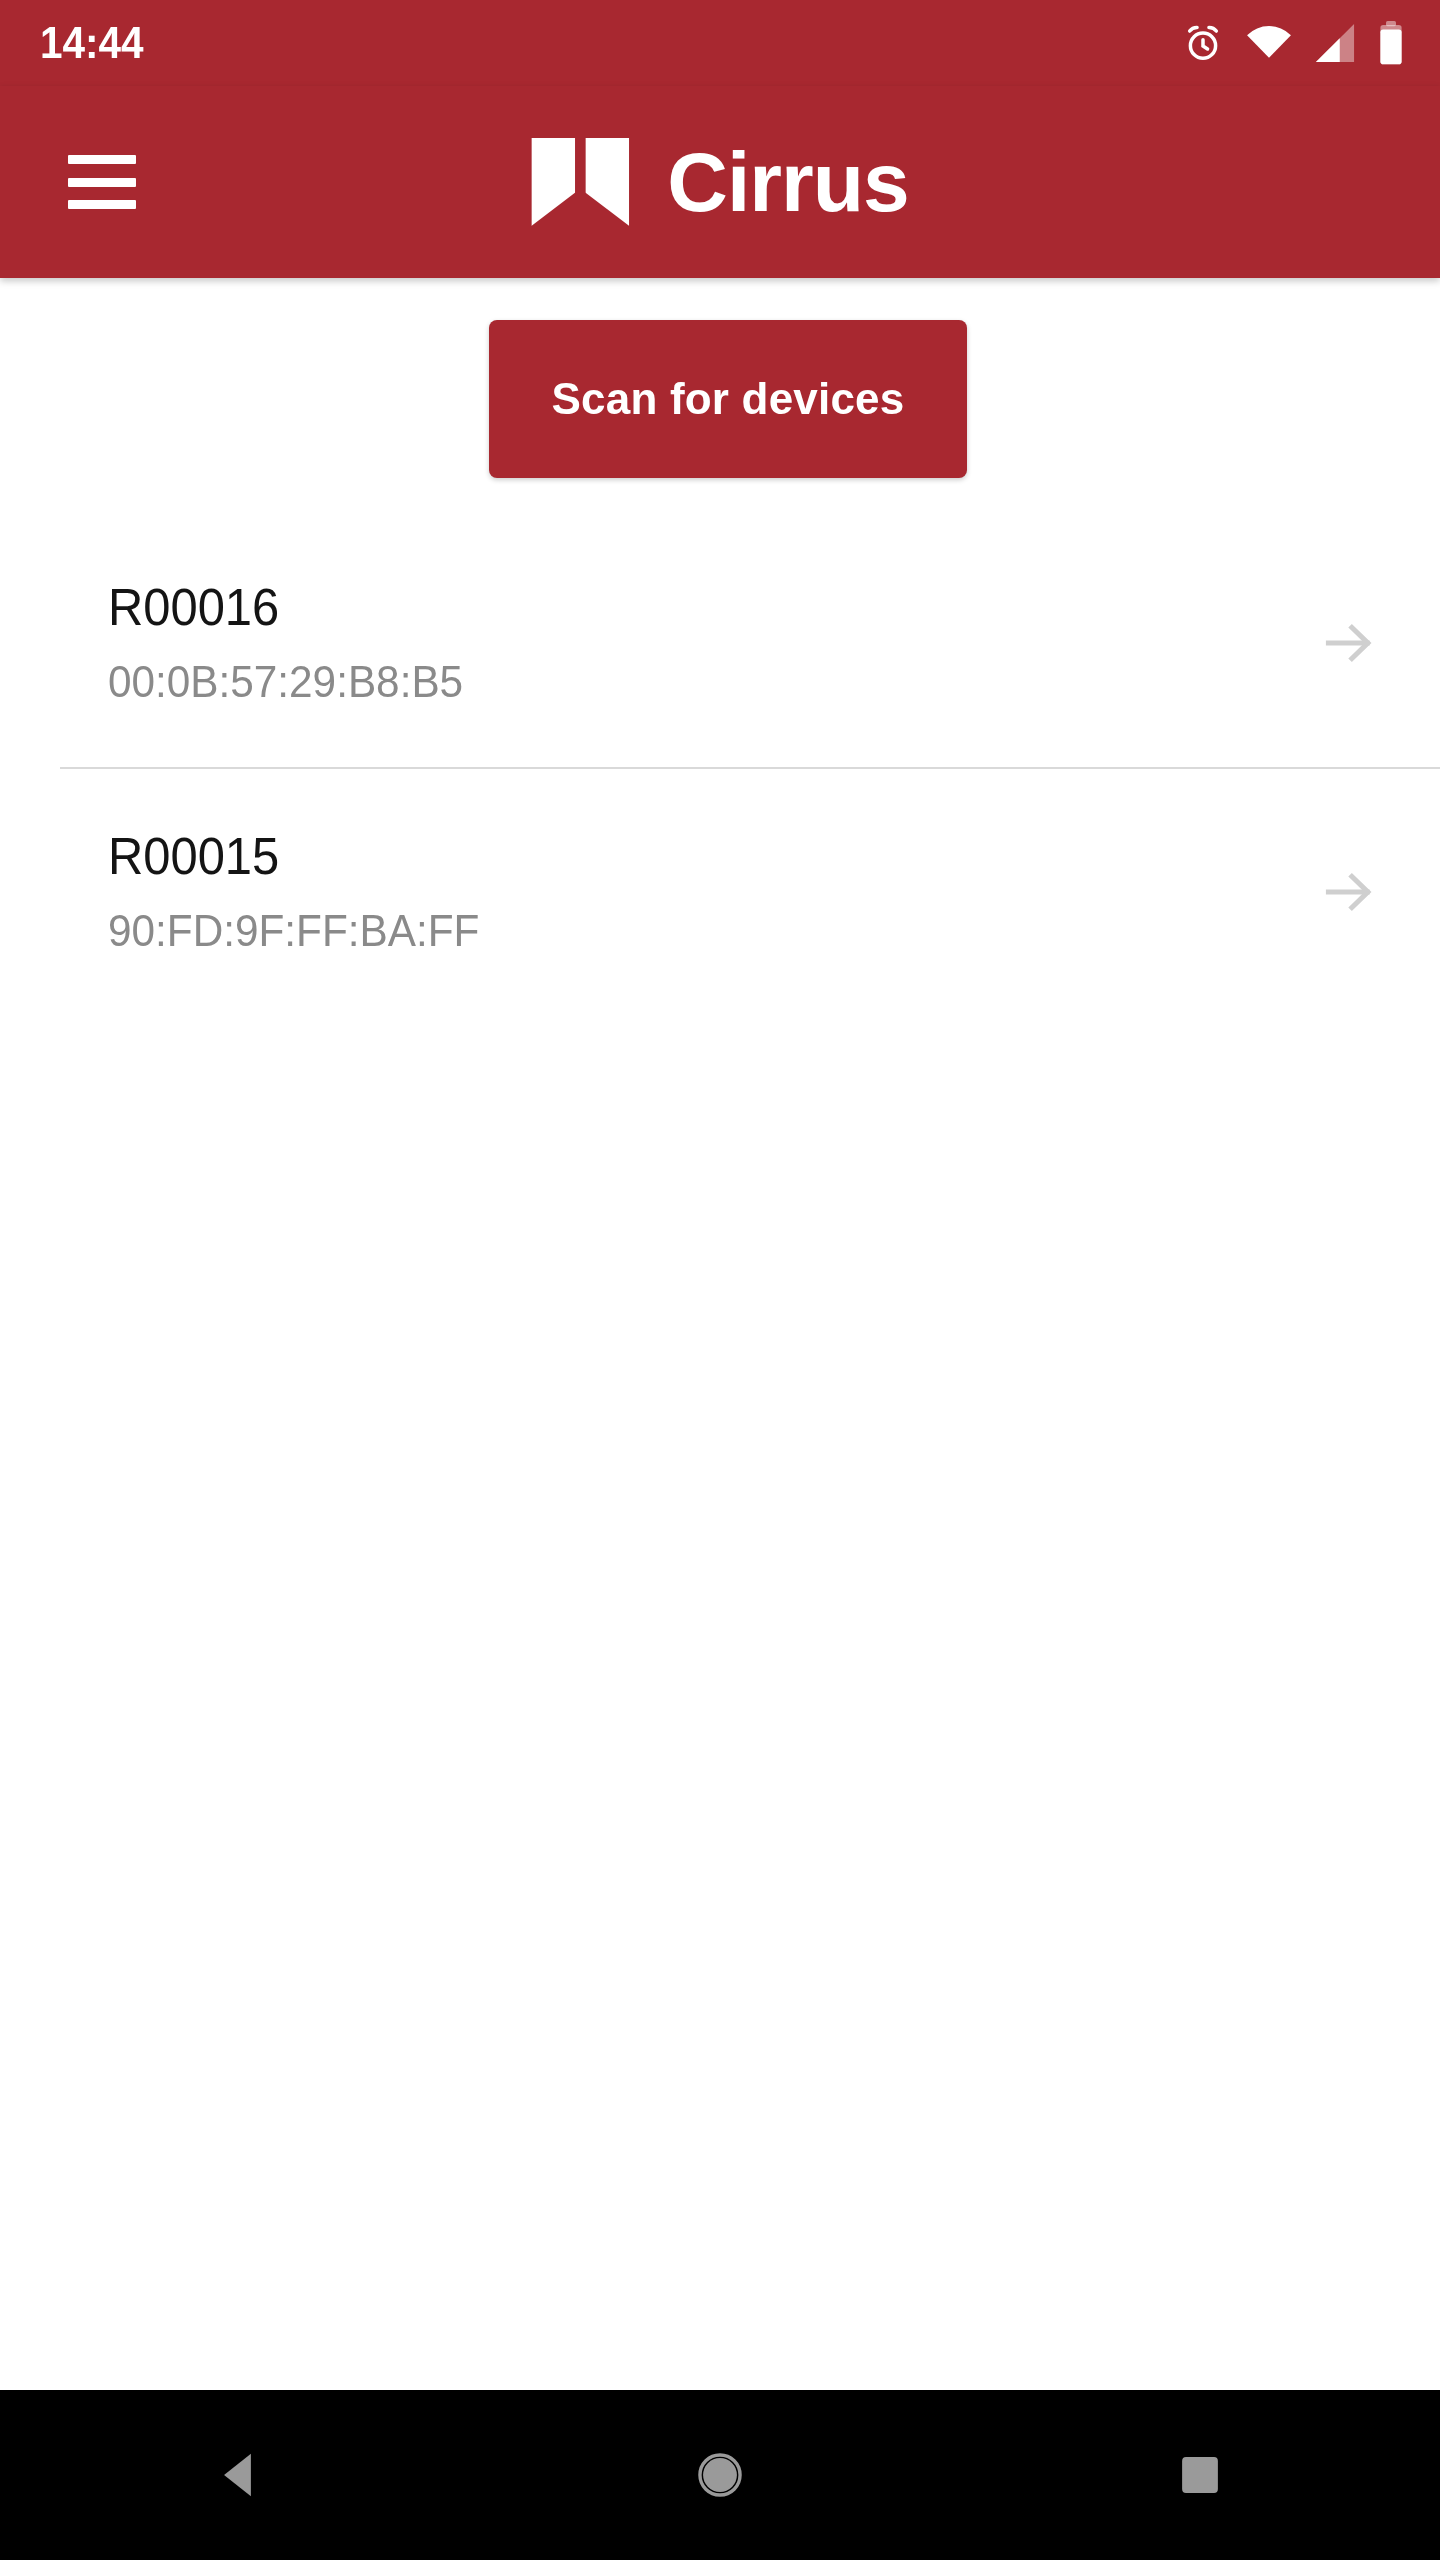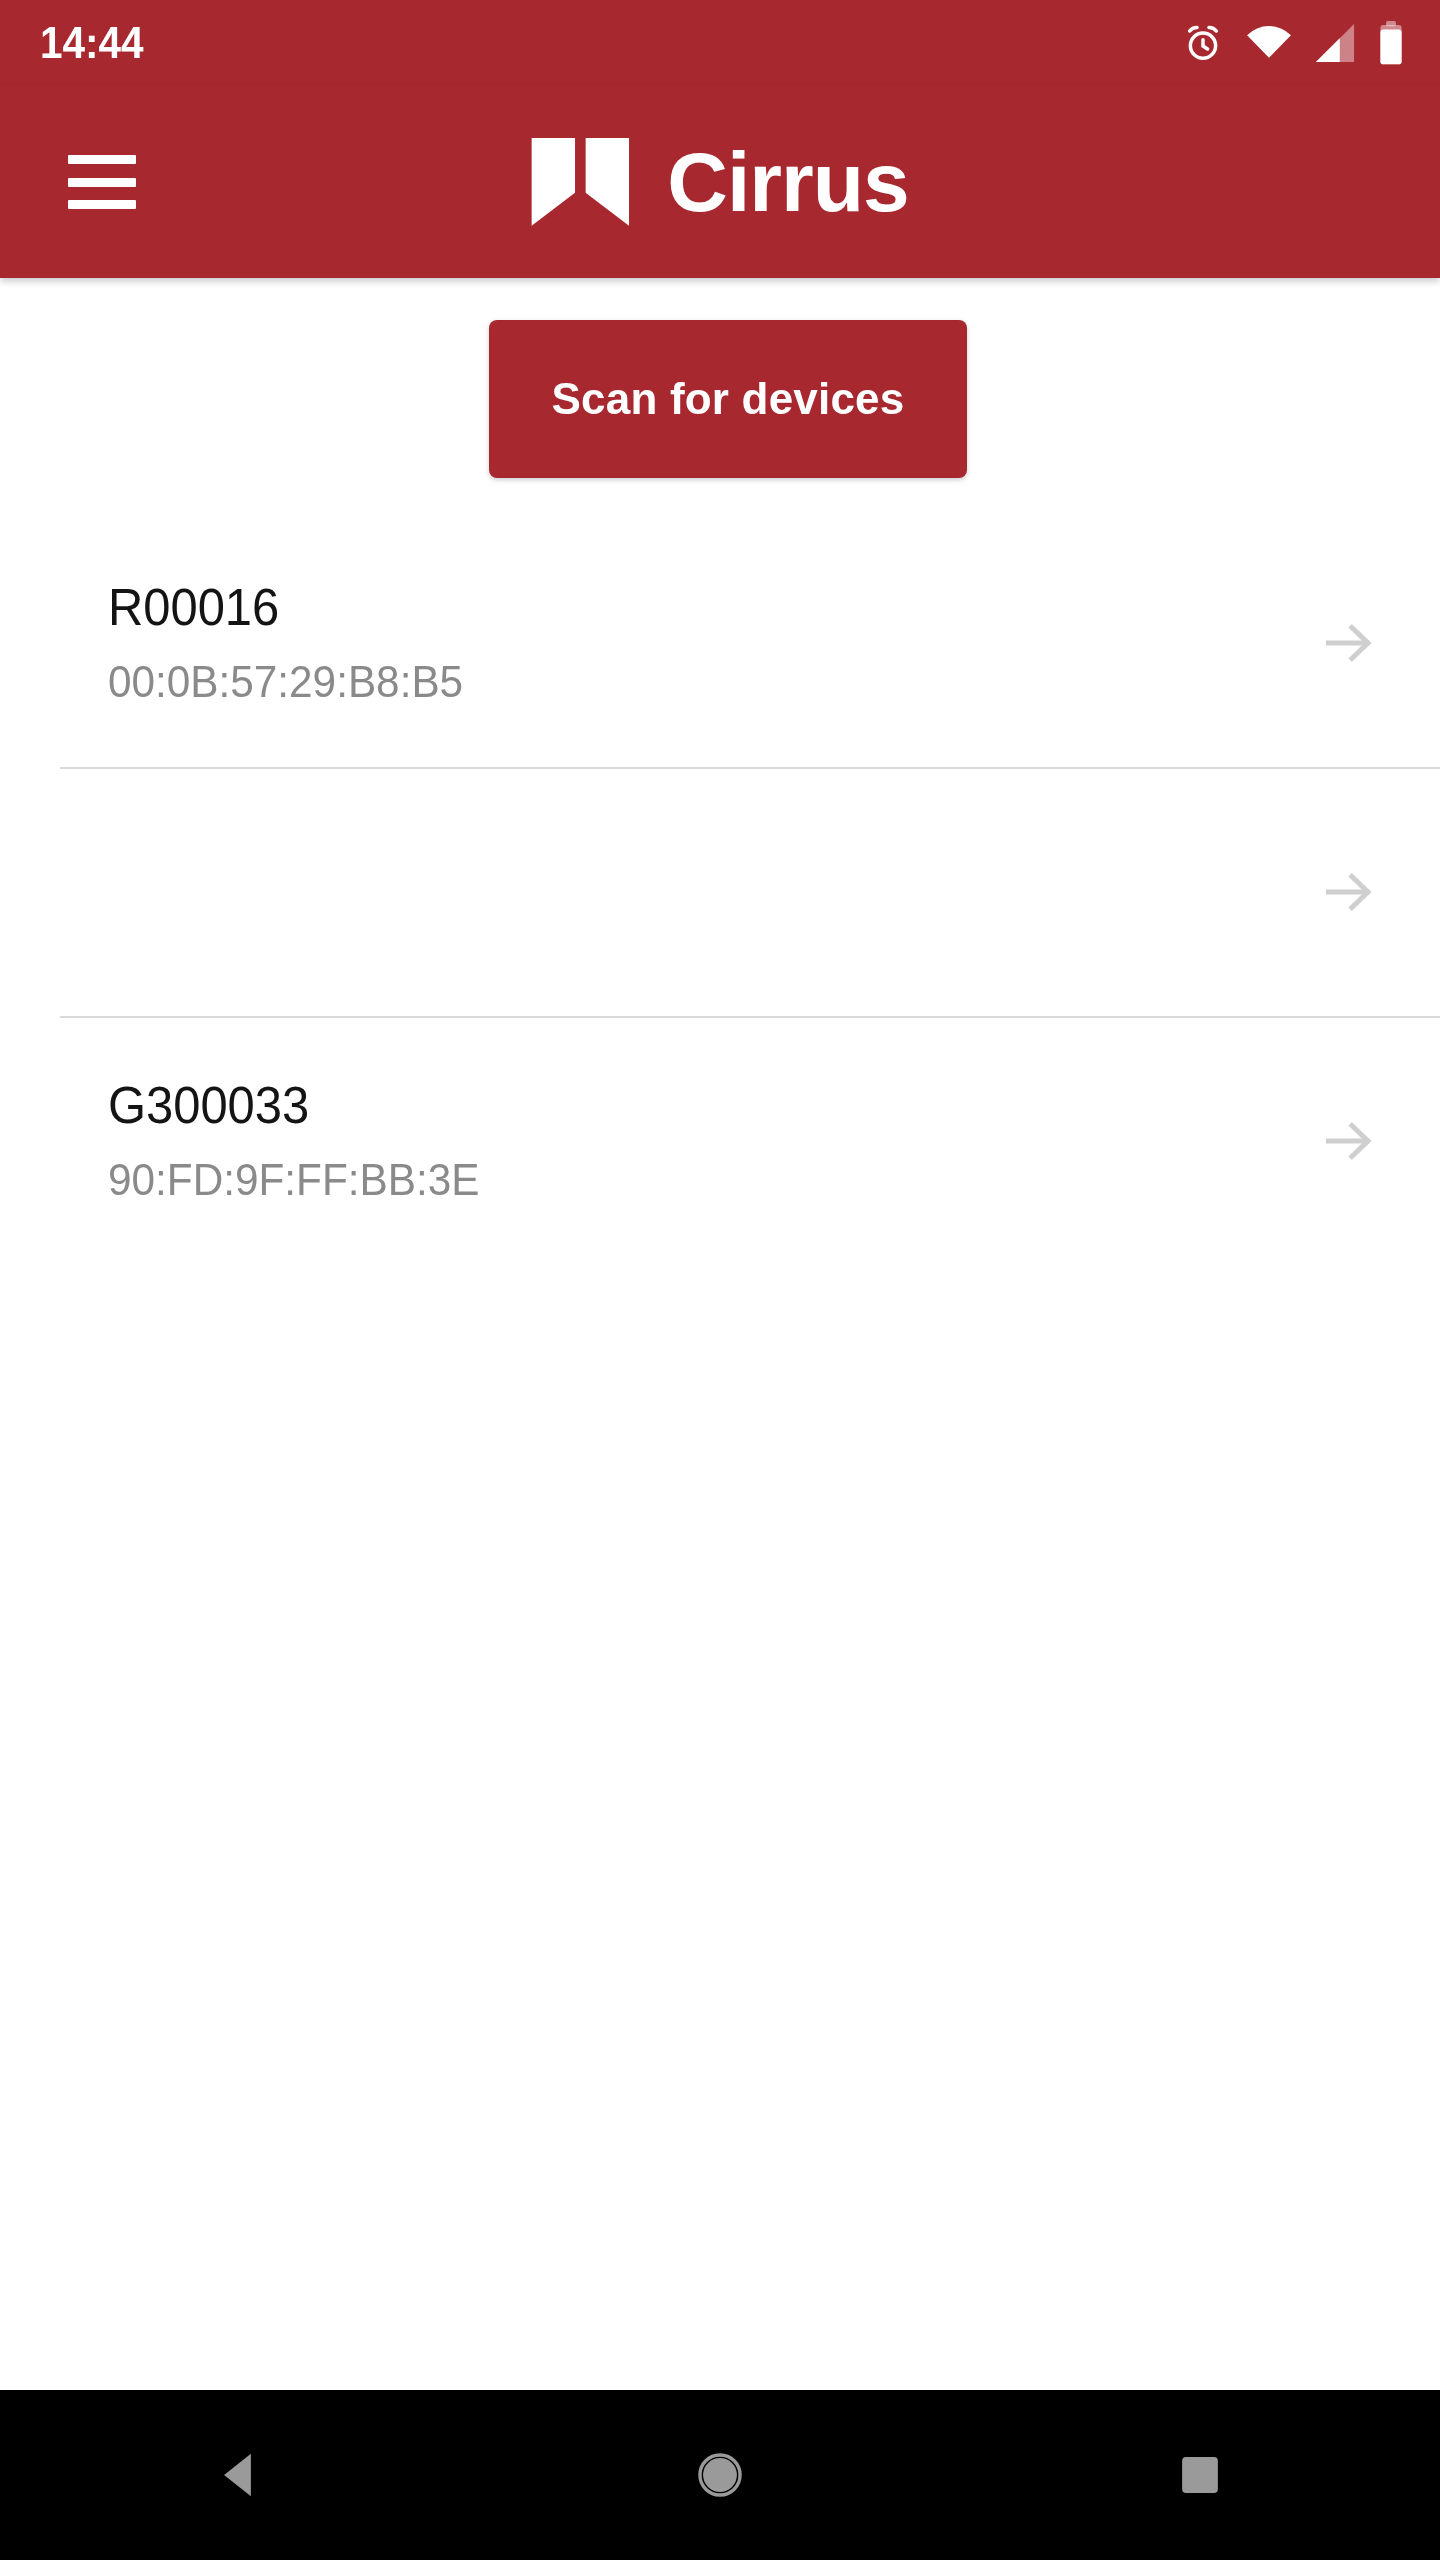--- a/index.html
+++ b/index.html
@@ -172,40 +172,32 @@
         </div>
         <div class="device-arrow">
           <svg width="58" height="58" viewBox="0 0 24 24" fill="none" stroke="#cfcfcf" stroke-width="2.1" stroke-linecap="square" stroke-linejoin="miter">
             <path d="M3.5 12 H19.5"></path>
             <path d="M13.2 5.6 L19.8 12 L13.2 18.4"></path>
           </svg>
         </div>
       </div>
 
       <div class="device-row">
+        <div class="device-info">
+          <div class="device-name">R00015</div>
+          <div class="device-mac">90:FD:9F:FF:BA:FF</div>
+        </div>
         <div class="device-arrow">
           <svg width="58" height="58" viewBox="0 0 24 24" fill="none" stroke="#cfcfcf" stroke-width="2.1" stroke-linecap="square" stroke-linejoin="miter">
             <path d="M3.5 12 H19.5"></path>
             <path d="M13.2 5.6 L19.8 12 L13.2 18.4"></path>
           </svg>
         </div>
       </div>
 
-      <div class="device-row">
-        <div class="device-info">
-          <div class="device-name">G300033</div>
-          <div class="device-mac">90:FD:9F:FF:BB:3E</div>
-        </div>
-        <div class="device-arrow">
-          <svg width="58" height="58" viewBox="0 0 24 24" fill="none" stroke="#cfcfcf" stroke-width="2.1" stroke-linecap="square" stroke-linejoin="miter">
-            <path d="M3.5 12 H19.5"></path>
-            <path d="M13.2 5.6 L19.8 12 L13.2 18.4"></path>
-          </svg>
-        </div>
-      </div>
 
     </div>
   </div>
 
   <div class="navbar">
 
     <div class="nav-btn">
       <span>
         <svg width="58" height="58" viewBox="0 0 24 24">
           <path d="M16.5 3.2 L16.5 20.8 L5.4 12 Z" fill="#9a9a9a"></path>

